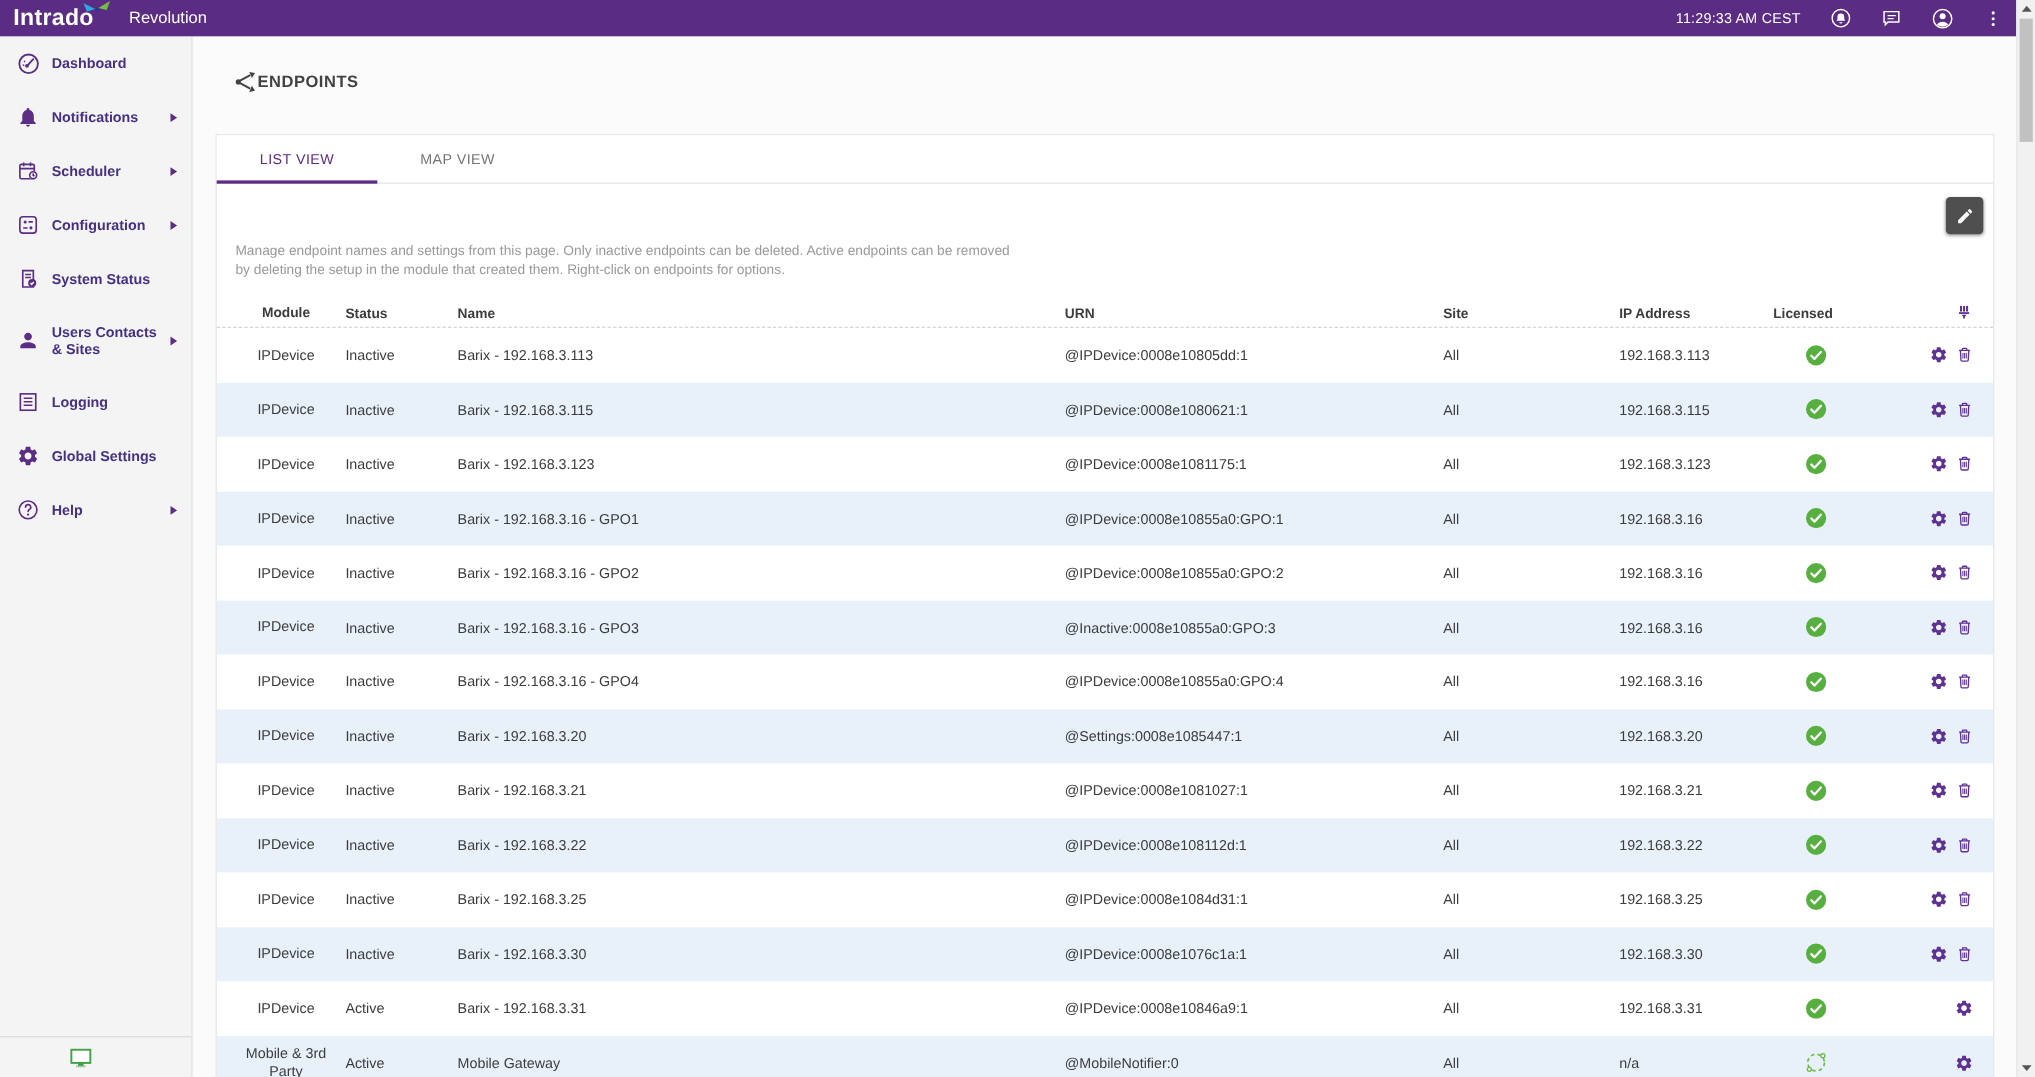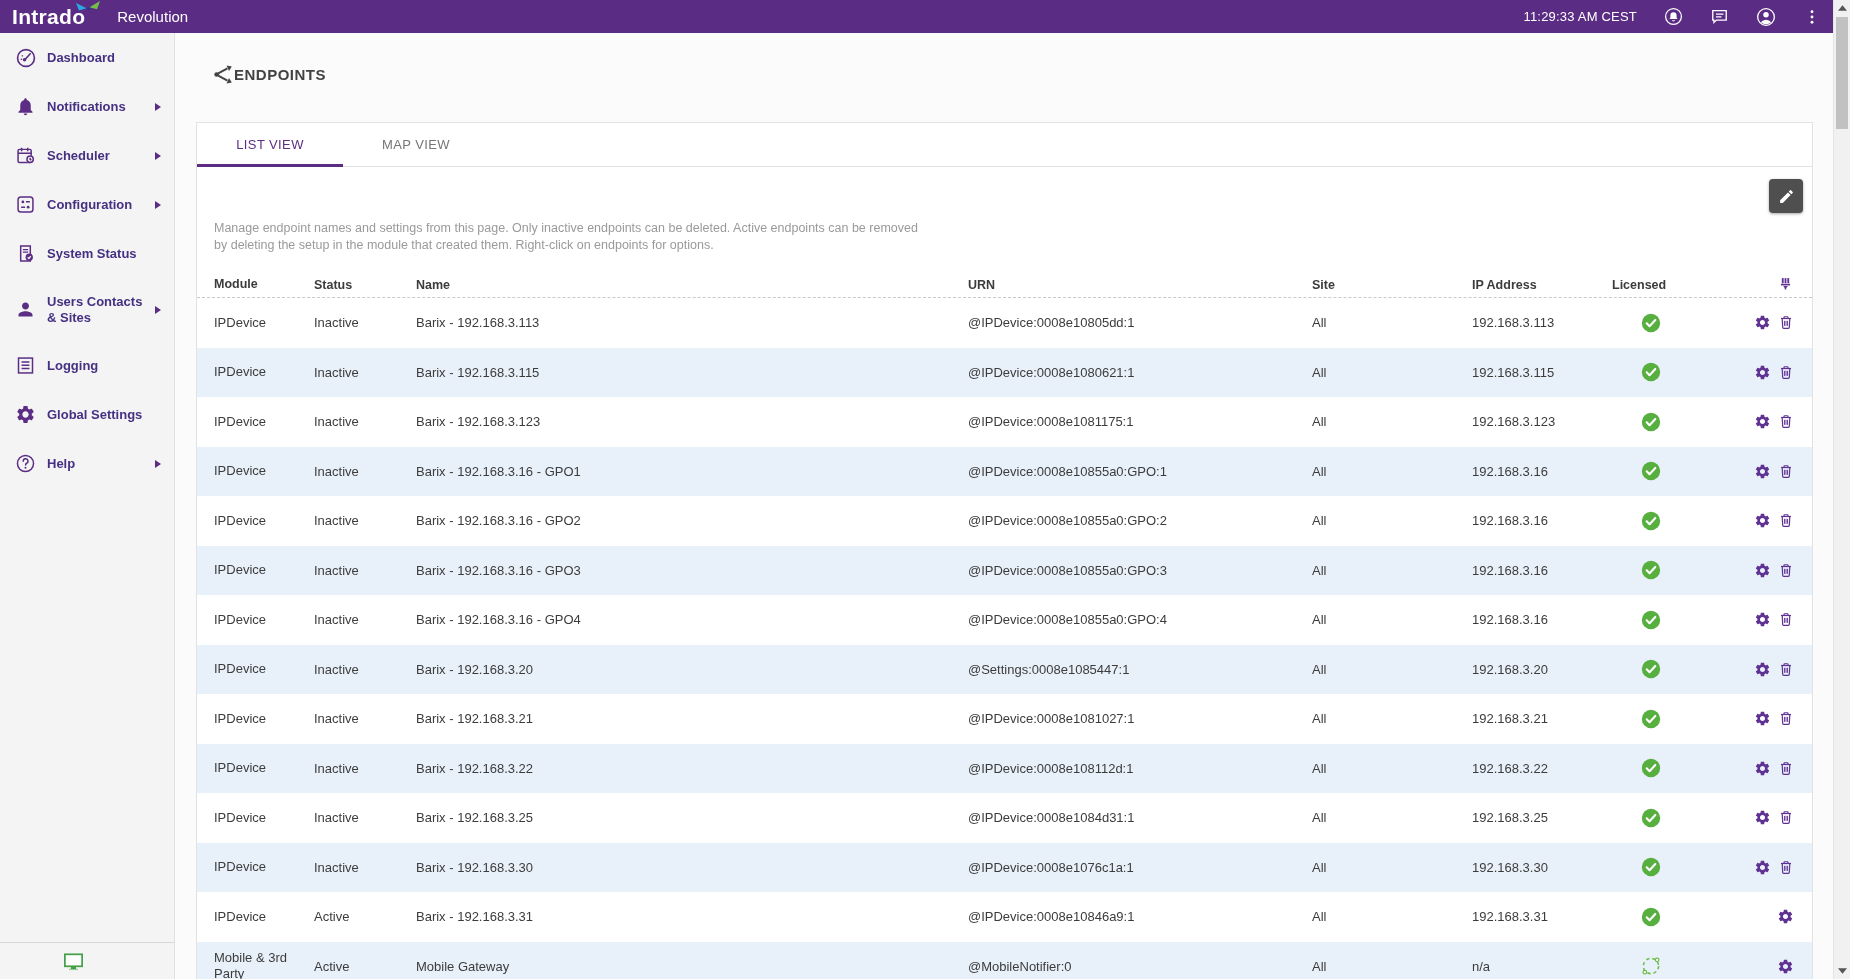--- a/index.html
+++ b/index.html
@@ -41,21 +41,21 @@
     border-radius:4px;display:flex;align-items:center;justify-content:center;cursor:pointer;
     box-shadow:0 1px 3px rgba(0,0,0,.35);z-index:3;color:#fff;}
   .desc{margin:53px 0 0 17px;font-size:12.5px;color:#9A9A9A;line-height:17px;}
   
   .thead{display:flex;align-items:center;height:26px;margin-top:18px;padding:0 18px 0 17px;
     font-size:12.5px;font-weight:bold;color:#3C3C3C;border-bottom:1px dashed #C9C9C9;box-sizing:border-box;}
   .trow{display:flex;align-items:center;height:49.5px;padding:0 18px 0 17px;
     font-size:13px;color:#3C3C3C;box-sizing:border-box;cursor:default;}
   .trow.alt{background:#E8F1FA;}
   .c{box-sizing:border-box;}
-  .c.module{width:100px;line-height:1.25;padding-right:8px;}
+  .c.module{width:100px;line-height:1.25;padding-right:8px;text-align:center;}
   .c.status{width:102px;}
   .c.name{flex:1;}
   .c.urn{width:344px;}
   .c.site{width:160px;}
   .c.ip{width:140px;}
   .c.licensed{width:116px;padding-left:28px;display:flex;align-items:center;}
   .c.actions{width:66px;display:flex;justify-content:flex-end;align-items:center;gap:7px;}
   .abtn{display:flex;align-items:center;cursor:pointer;color:#5E3192;}
   .lic-ok{display:flex;color:#57AF3F;}
   .lic-sync{display:flex;color:#6FBE4B;}
@@ -429,21 +429,21 @@
                 <path d="M6.3 6 l.7 13.2 a1.6 1.6 0 0 0 1.6 1.5 h6.8 a1.6 1.6 0 0 0 1.6-1.5 L17.7 6"></path>
                 <path d="M9.7 9.5 v7.5 M12 9.5 v7.5 M14.3 9.5 v7.5" stroke-width="1.4"></path>
               </svg>
             </span>
           </div>
         </div>
         <div class="trow alt">
           <div class="c module">IPDevice</div>
           <div class="c status">Inactive</div>
           <div class="c name">Barix - 192.168.3.16 - GPO3</div>
-          <div class="c urn">@IPDevice:0008e10855a0:GPO:3</div>
+          <div class="c urn">@Inactive:0008e10855a0:GPO:3</div>
           <div class="c site">All</div>
           <div class="c ip">192.168.3.16</div>
           <div class="c licensed">
             <span class="lic-ok">
               <svg width="22" height="22" viewBox="0 0 24 24">
                 <circle cx="12" cy="12" r="10" fill="currentColor"></circle>
                 <path d="M7.3 12.4 l3.1 3.1 6.3-6.8" stroke="#fff" stroke-width="2.3" fill="none" stroke-linecap="round" stroke-linejoin="round"></path>
               </svg>
             </span>
           </div>

